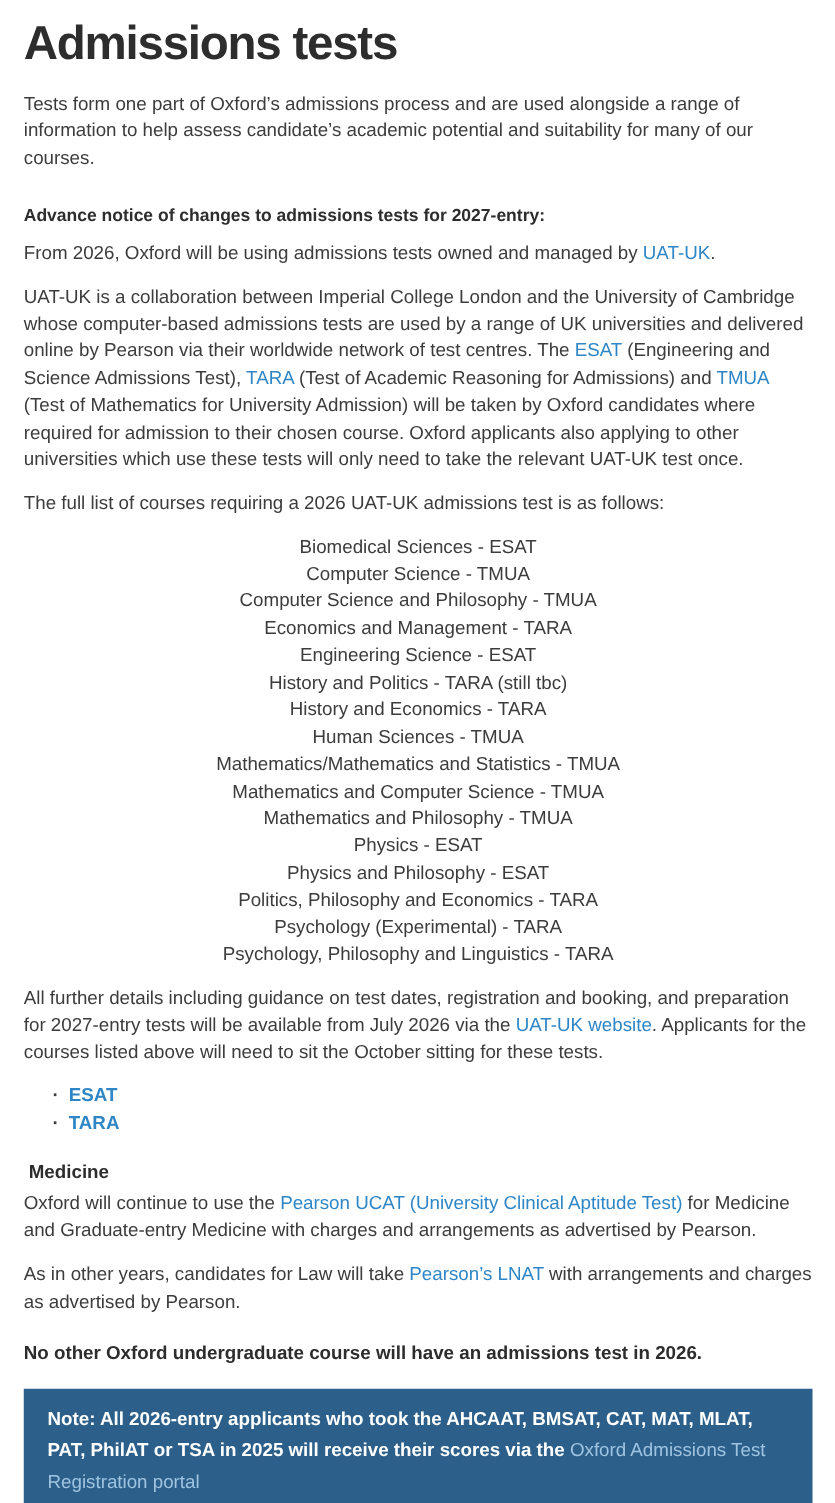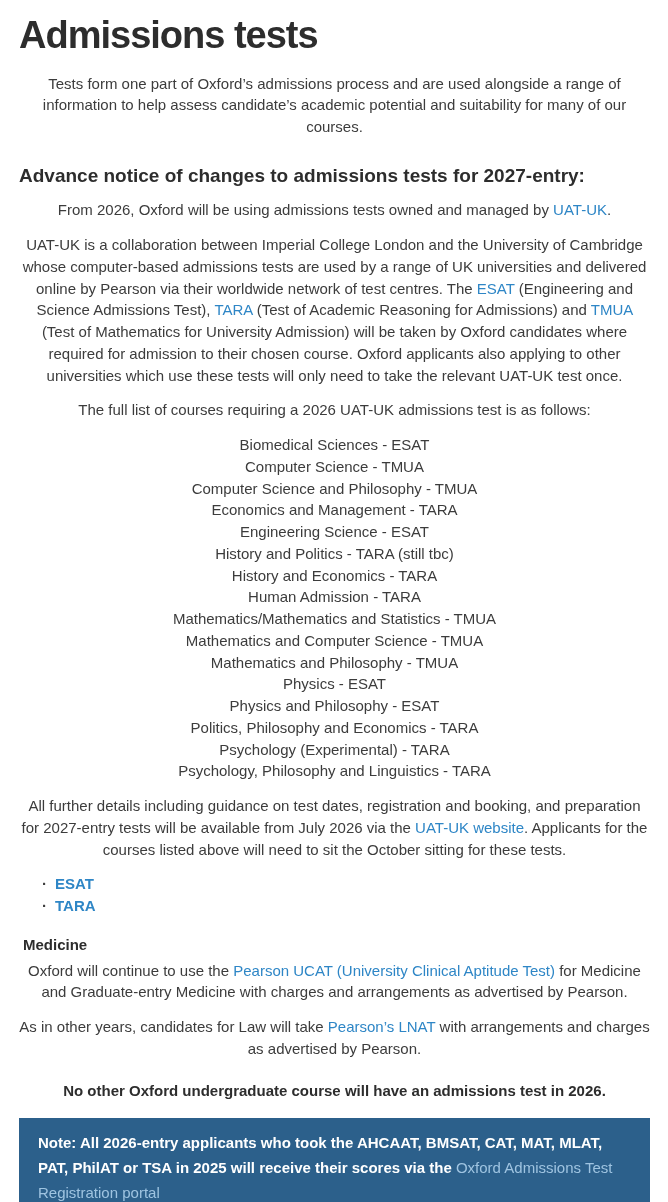--- a/index.html
+++ b/index.html
@@ -22,26 +22,26 @@
   .page{padding:2px 18px 10px 19px;}
   h1{
     font-size:38px;
     line-height:1.15;
     letter-spacing:-1px;
     color:var(--heading-color);
     margin:12px 0 15px;
     font-weight:bold;
   }
   h2{
-    font-size:19px;
+    font-size:14px;
     color:var(--heading-color);
     margin:24px 0 10px;
     font-weight:bold;
   }
-  p{margin:0 0 13px;text-align:center;}
+  p{margin:0 0 13px;}
   a{color:var(--link-color);text-decoration:none;cursor:pointer;}
   .courses{margin:0 0 13px;text-align:center;}
   .courses .course-line{line-height:1.45;}
   .bullets{margin:2px 0 17px 23px;font-weight:bold;}
   .bullet-row{line-height:1.45;}
   .bullet-marker{color:var(--text-color);margin-right:8px;}
   .mini-h{font-weight:bold;color:var(--heading-color);margin:4px;line-height:1.45;}
   .mini-section p{margin:0 0 13px;}
   .standalone-bold{font-weight:bold;color:var(--heading-color);margin:20px 0 0;}
   .note{
@@ -73,21 +73,21 @@
   <p>The full list of courses requiring a 2026 UAT-UK admissions test is as follows:</p>
 
   <div class="courses">
       <div class="course-line">Biomedical Sciences - ESAT</div>
       <div class="course-line">Computer Science - TMUA</div>
       <div class="course-line">Computer Science and Philosophy - TMUA</div>
       <div class="course-line">Economics and Management - TARA</div>
       <div class="course-line">Engineering Science - ESAT</div>
       <div class="course-line">History and Politics - TARA (still tbc)</div>
       <div class="course-line">History and Economics - TARA</div>
-      <div class="course-line">Human Admission - TARA</div>
+      <div class="course-line">Human Sciences - TMUA</div>
       <div class="course-line">Mathematics/Mathematics and Statistics - TMUA</div>
       <div class="course-line">Mathematics and Computer Science - TMUA</div>
       <div class="course-line">Mathematics and Philosophy - TMUA</div>
       <div class="course-line">Physics - ESAT</div>
       <div class="course-line">Physics and Philosophy - ESAT</div>
       <div class="course-line">Politics, Philosophy and Economics - TARA</div>
       <div class="course-line">Psychology (Experimental) - TARA</div>
       <div class="course-line">Psychology, Philosophy and Linguistics - TARA</div>
     </div>
 

